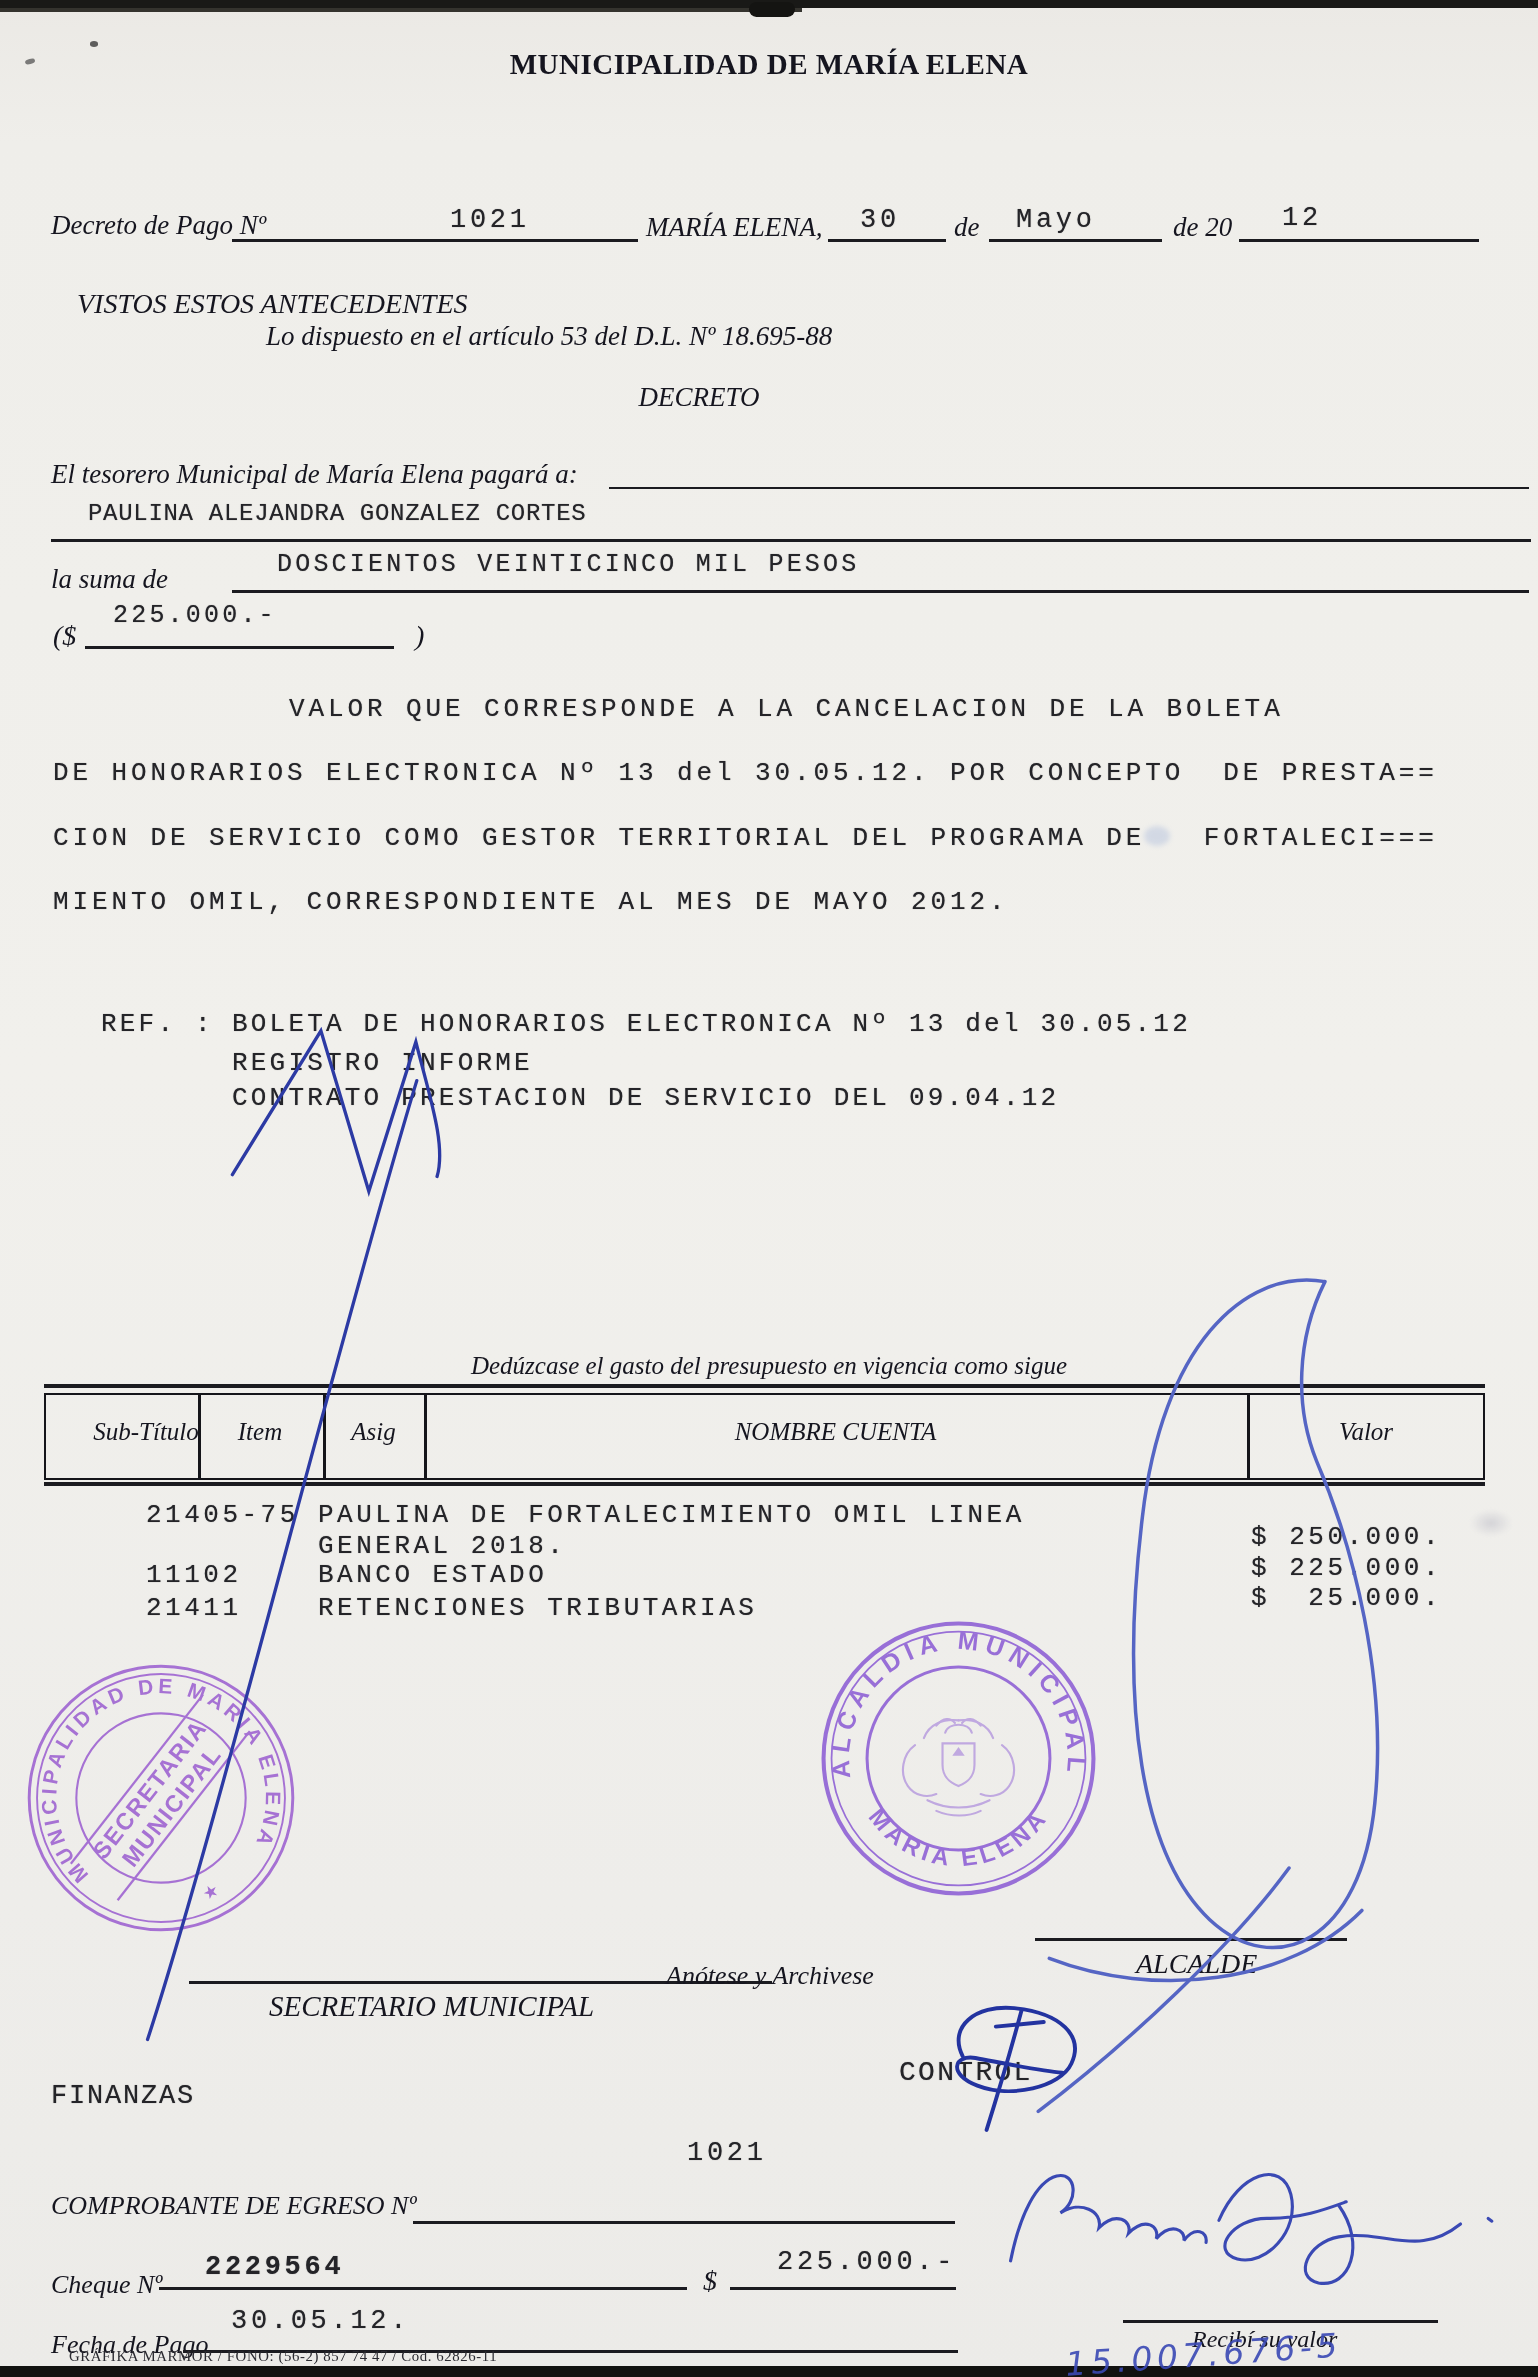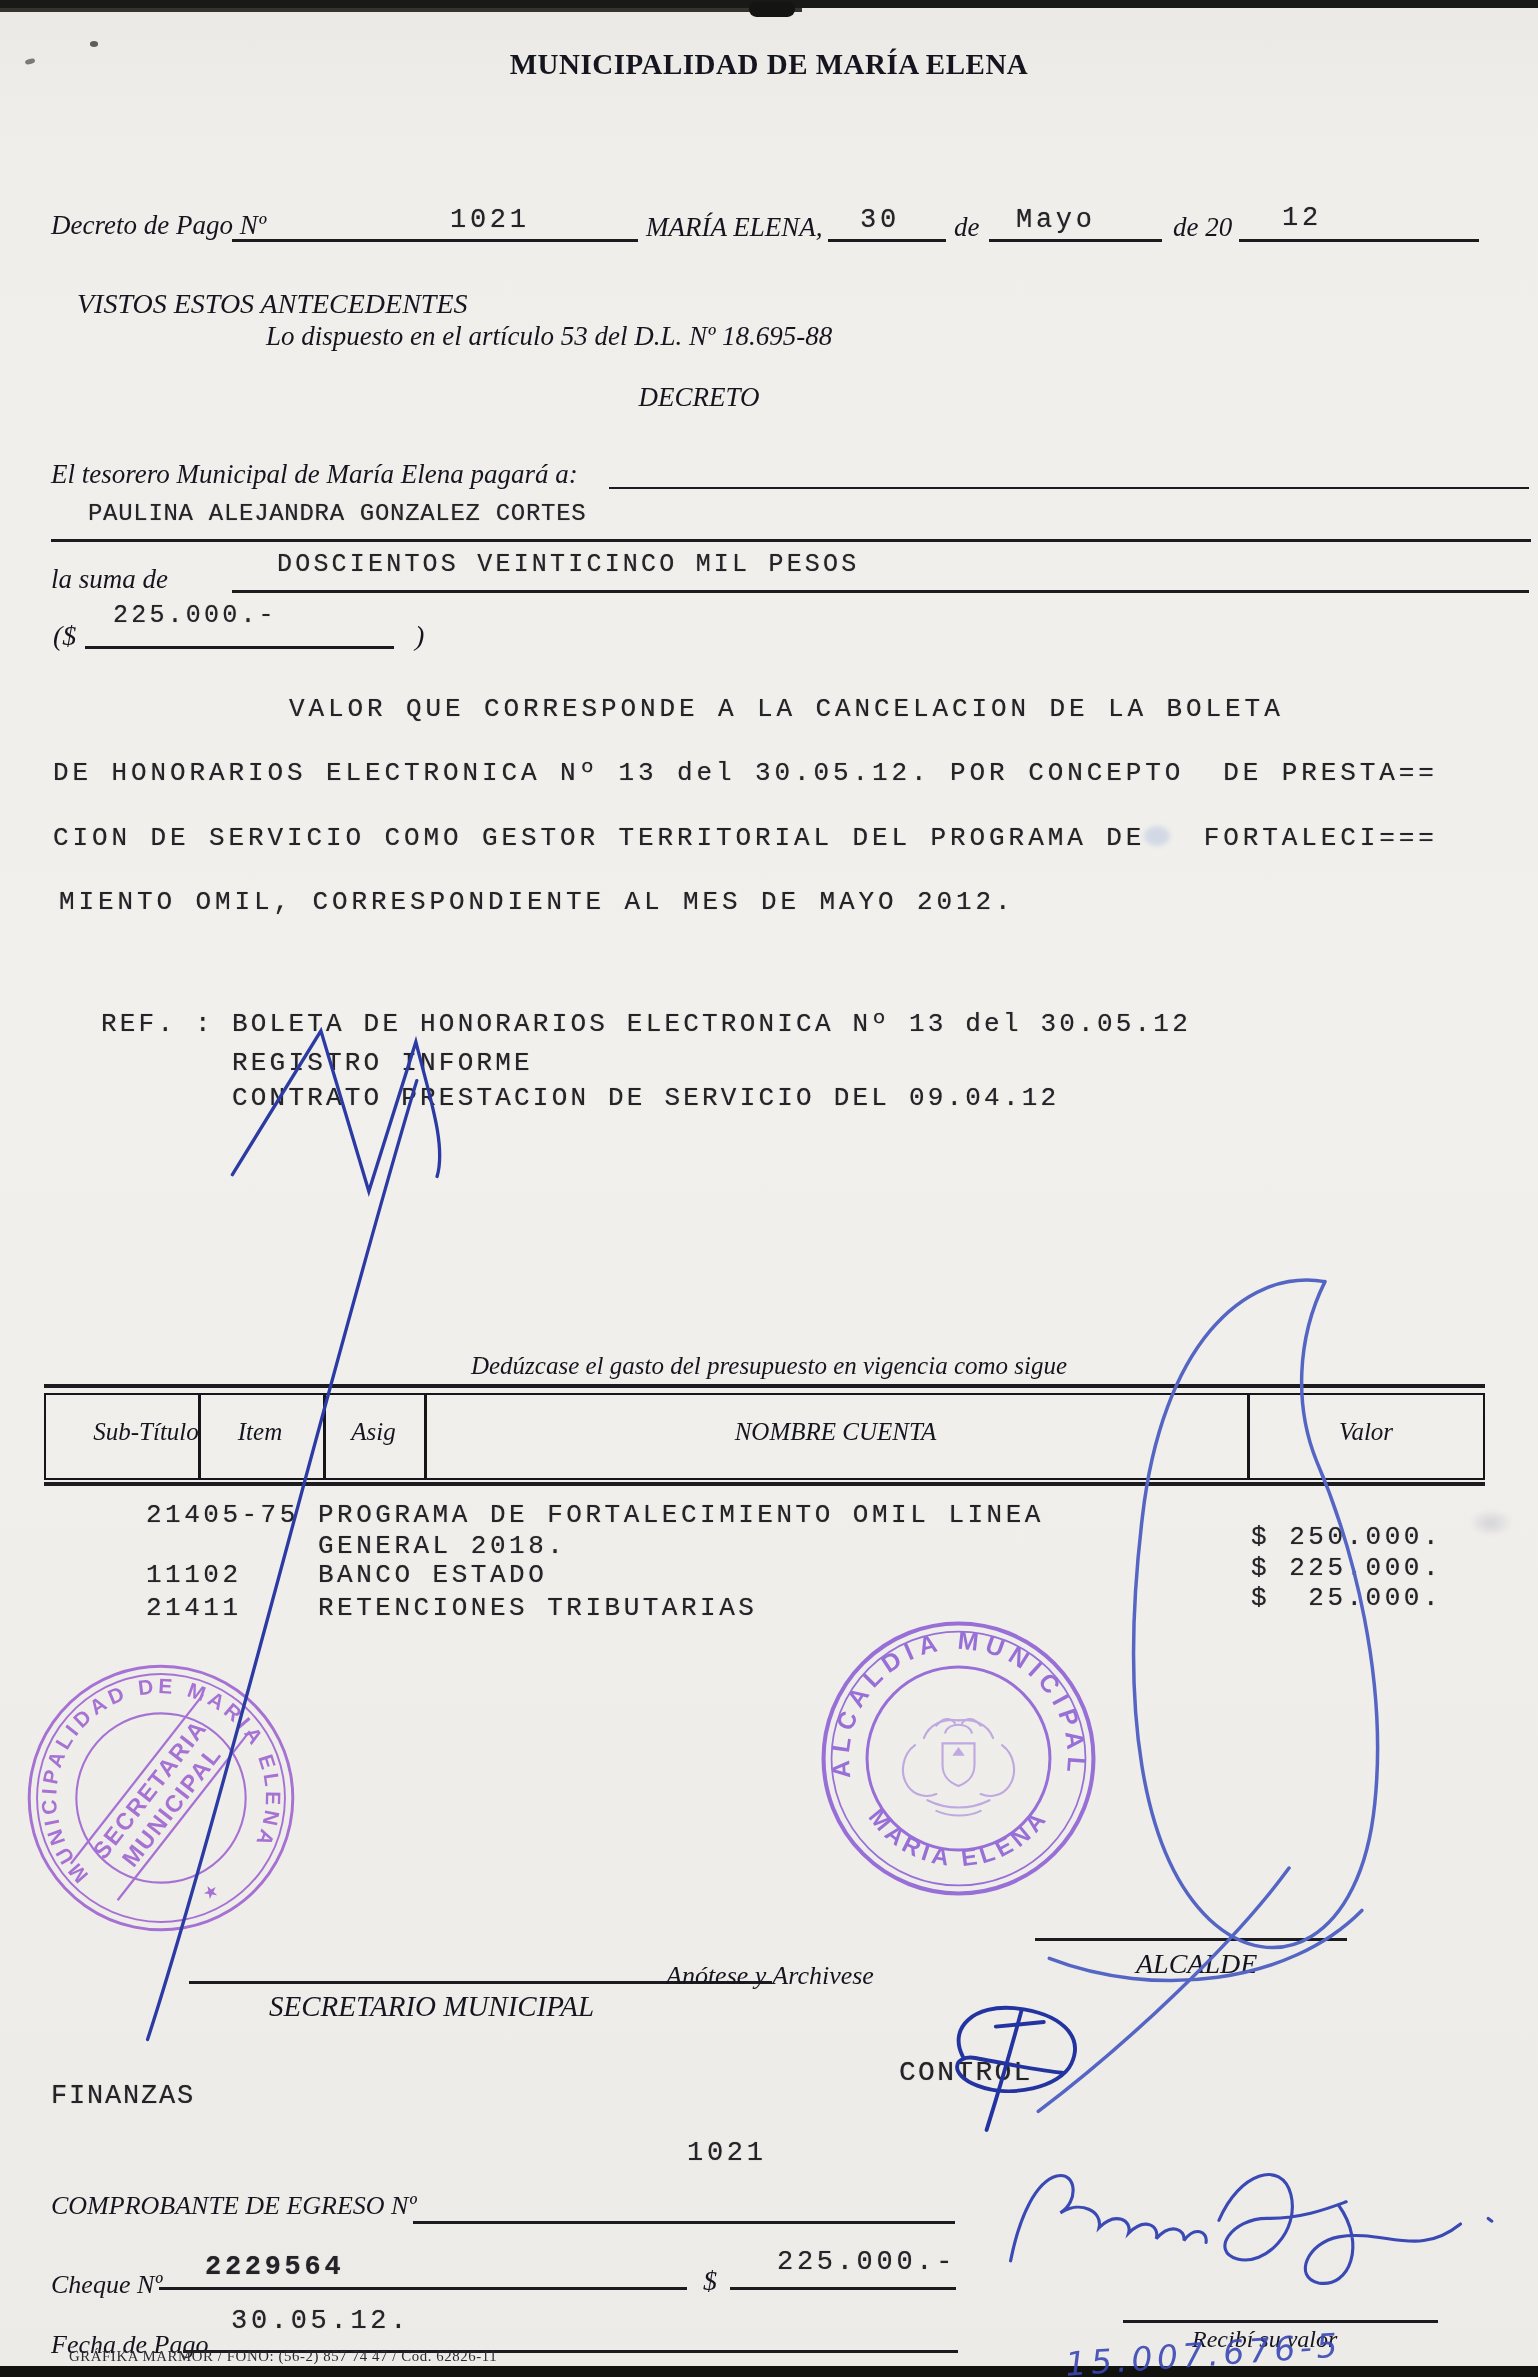--- a/index.html
+++ b/index.html
@@ -109,21 +109,21 @@
   <div class="abs typed" style="left:277px;top:550px;font-size:25px;letter-spacing:3.2px;">DOSCIENTOS VEINTICINCO MIL PESOS</div>
   <div class="abs line" style="left:232px;top:590px;width:1297px;"></div>
   <div class="abs it" style="left:53px;top:620px;font-size:28px;">($</div>
   <div class="abs typed" style="left:113px;top:601px;font-size:25px;letter-spacing:3.2px;">225.000.-</div>
   <div class="abs line" style="left:85px;top:646px;width:309px;"></div>
   <div class="abs it" style="left:415px;top:620px;font-size:28px;">)</div>
 
   <div class="abs typed" style="left:289px;top:694px;letter-spacing:3.9px;">VALOR QUE CORRESPONDE A LA CANCELACION DE LA BOLETA</div>
   <div class="abs typed" style="left:53px;top:758px;letter-spacing:3.9px;">DE HONORARIOS ELECTRONICA Nº 13 del 30.05.12. POR CONCEPTO  DE PRESTA==</div>
   <div class="abs typed" style="left:53px;top:823px;letter-spacing:3.9px;">CION DE SERVICIO COMO GESTOR TERRITORIAL DEL PROGRAMA DE   FORTALECI===</div>
-  <div class="abs typed" style="left:53px;top:887px;letter-spacing:3.9px;margin-left:6px;">MIENTO OMIL, CORRESPONDIENTE AL MES DE MAYO 2012.</div>
+  <div class="abs typed" style="left:53px;top:887px;letter-spacing:3.9px;">MIENTO OMIL, CORRESPONDIENTE AL MES DE MAYO 2012.</div>
 
   <div class="abs typed" style="left:101px;top:1009px;letter-spacing:3.2px;">REF. :</div>
   <div class="abs typed" style="left:232px;top:1009px;letter-spacing:3.2px;">BOLETA DE HONORARIOS ELECTRONICA Nº 13 del 30.05.12</div>
   <div class="abs typed" style="left:232px;top:1048px;letter-spacing:3.2px;">REGISTRO INFORME</div>
   <div class="abs typed" style="left:232px;top:1083px;letter-spacing:3.2px;">CONTRATO PRESTACION DE SERVICIO DEL 09.04.12</div>
 
   <div class="abs it" style="left:0;top:1352px;width:1538px;text-align:center;font-size:25px;">Dedúzcase el gasto del presupuesto en vigencia como sigue</div>
   <div class="abs line" style="left:44px;top:1384px;width:1441px;height:3.7px;"></div>
   <div class="abs" style="left:44px;top:1393px;width:1441px;height:87px;border:2.8px solid #15151a;box-sizing:border-box;"></div>
   <div class="abs line" style="left:44px;top:1482px;width:1441px;height:3.7px;"></div>
@@ -131,21 +131,21 @@
   <div class="abs" style="left:323px;top:1393px;width:2.8px;height:87px;background:#15151a;"></div>
   <div class="abs" style="left:424px;top:1393px;width:2.8px;height:87px;background:#15151a;"></div>
   <div class="abs" style="left:1247px;top:1393px;width:2.8px;height:87px;background:#15151a;"></div>
   <div class="abs it" style="left:44px;top:1418px;width:154px;text-align:center;font-size:25px;padding-left:25px;">Sub-Título</div>
   <div class="abs it" style="left:198px;top:1418px;width:124px;text-align:center;font-size:25px;">Item</div>
   <div class="abs it" style="left:323px;top:1418px;width:101px;text-align:center;font-size:25px;">Asig</div>
   <div class="abs it" style="left:424px;top:1418px;width:823px;text-align:center;font-size:25px;">NOMBRE CUENTA</div>
   <div class="abs it" style="left:1247px;top:1418px;width:238px;text-align:center;font-size:25px;">Valor</div>
 
   <div class="abs typed" style="left:146px;top:1500px;letter-spacing:3.5px;">21405-75</div>
-  <div class="abs typed" style="left:318px;top:1500px;letter-spacing:3.5px;">PROGRAMA DE FORTALECIMIENTO OMIL LINEA</div>
+  <div class="abs typed" style="left:318px;top:1500px;letter-spacing:3.5px;">PAULINA DE FORTALECIMIENTO OMIL LINEA</div>
   <div class="abs typed" style="left:318px;top:1531px;letter-spacing:3.5px;">GENERAL 2018.</div>
   <div class="abs typed" style="left:1251px;top:1522px;letter-spacing:3.5px;">$ 250.000.</div>
   <div class="abs typed" style="left:146px;top:1560px;letter-spacing:3.5px;">11102</div>
   <div class="abs typed" style="left:318px;top:1560px;letter-spacing:3.5px;">BANCO ESTADO</div>
   <div class="abs typed" style="left:1251px;top:1553px;letter-spacing:3.5px;">$ 225.000.</div>
   <div class="abs typed" style="left:146px;top:1593px;letter-spacing:3.5px;">21411</div>
   <div class="abs typed" style="left:318px;top:1593px;letter-spacing:3.5px;">RETENCIONES TRIBUTARIAS</div>
   <div class="abs typed" style="left:1251px;top:1583px;letter-spacing:3.5px;">$  25.000.</div>
 
   <div class="abs line" style="left:189px;top:1981px;width:583px;height:3.2px;"></div>

